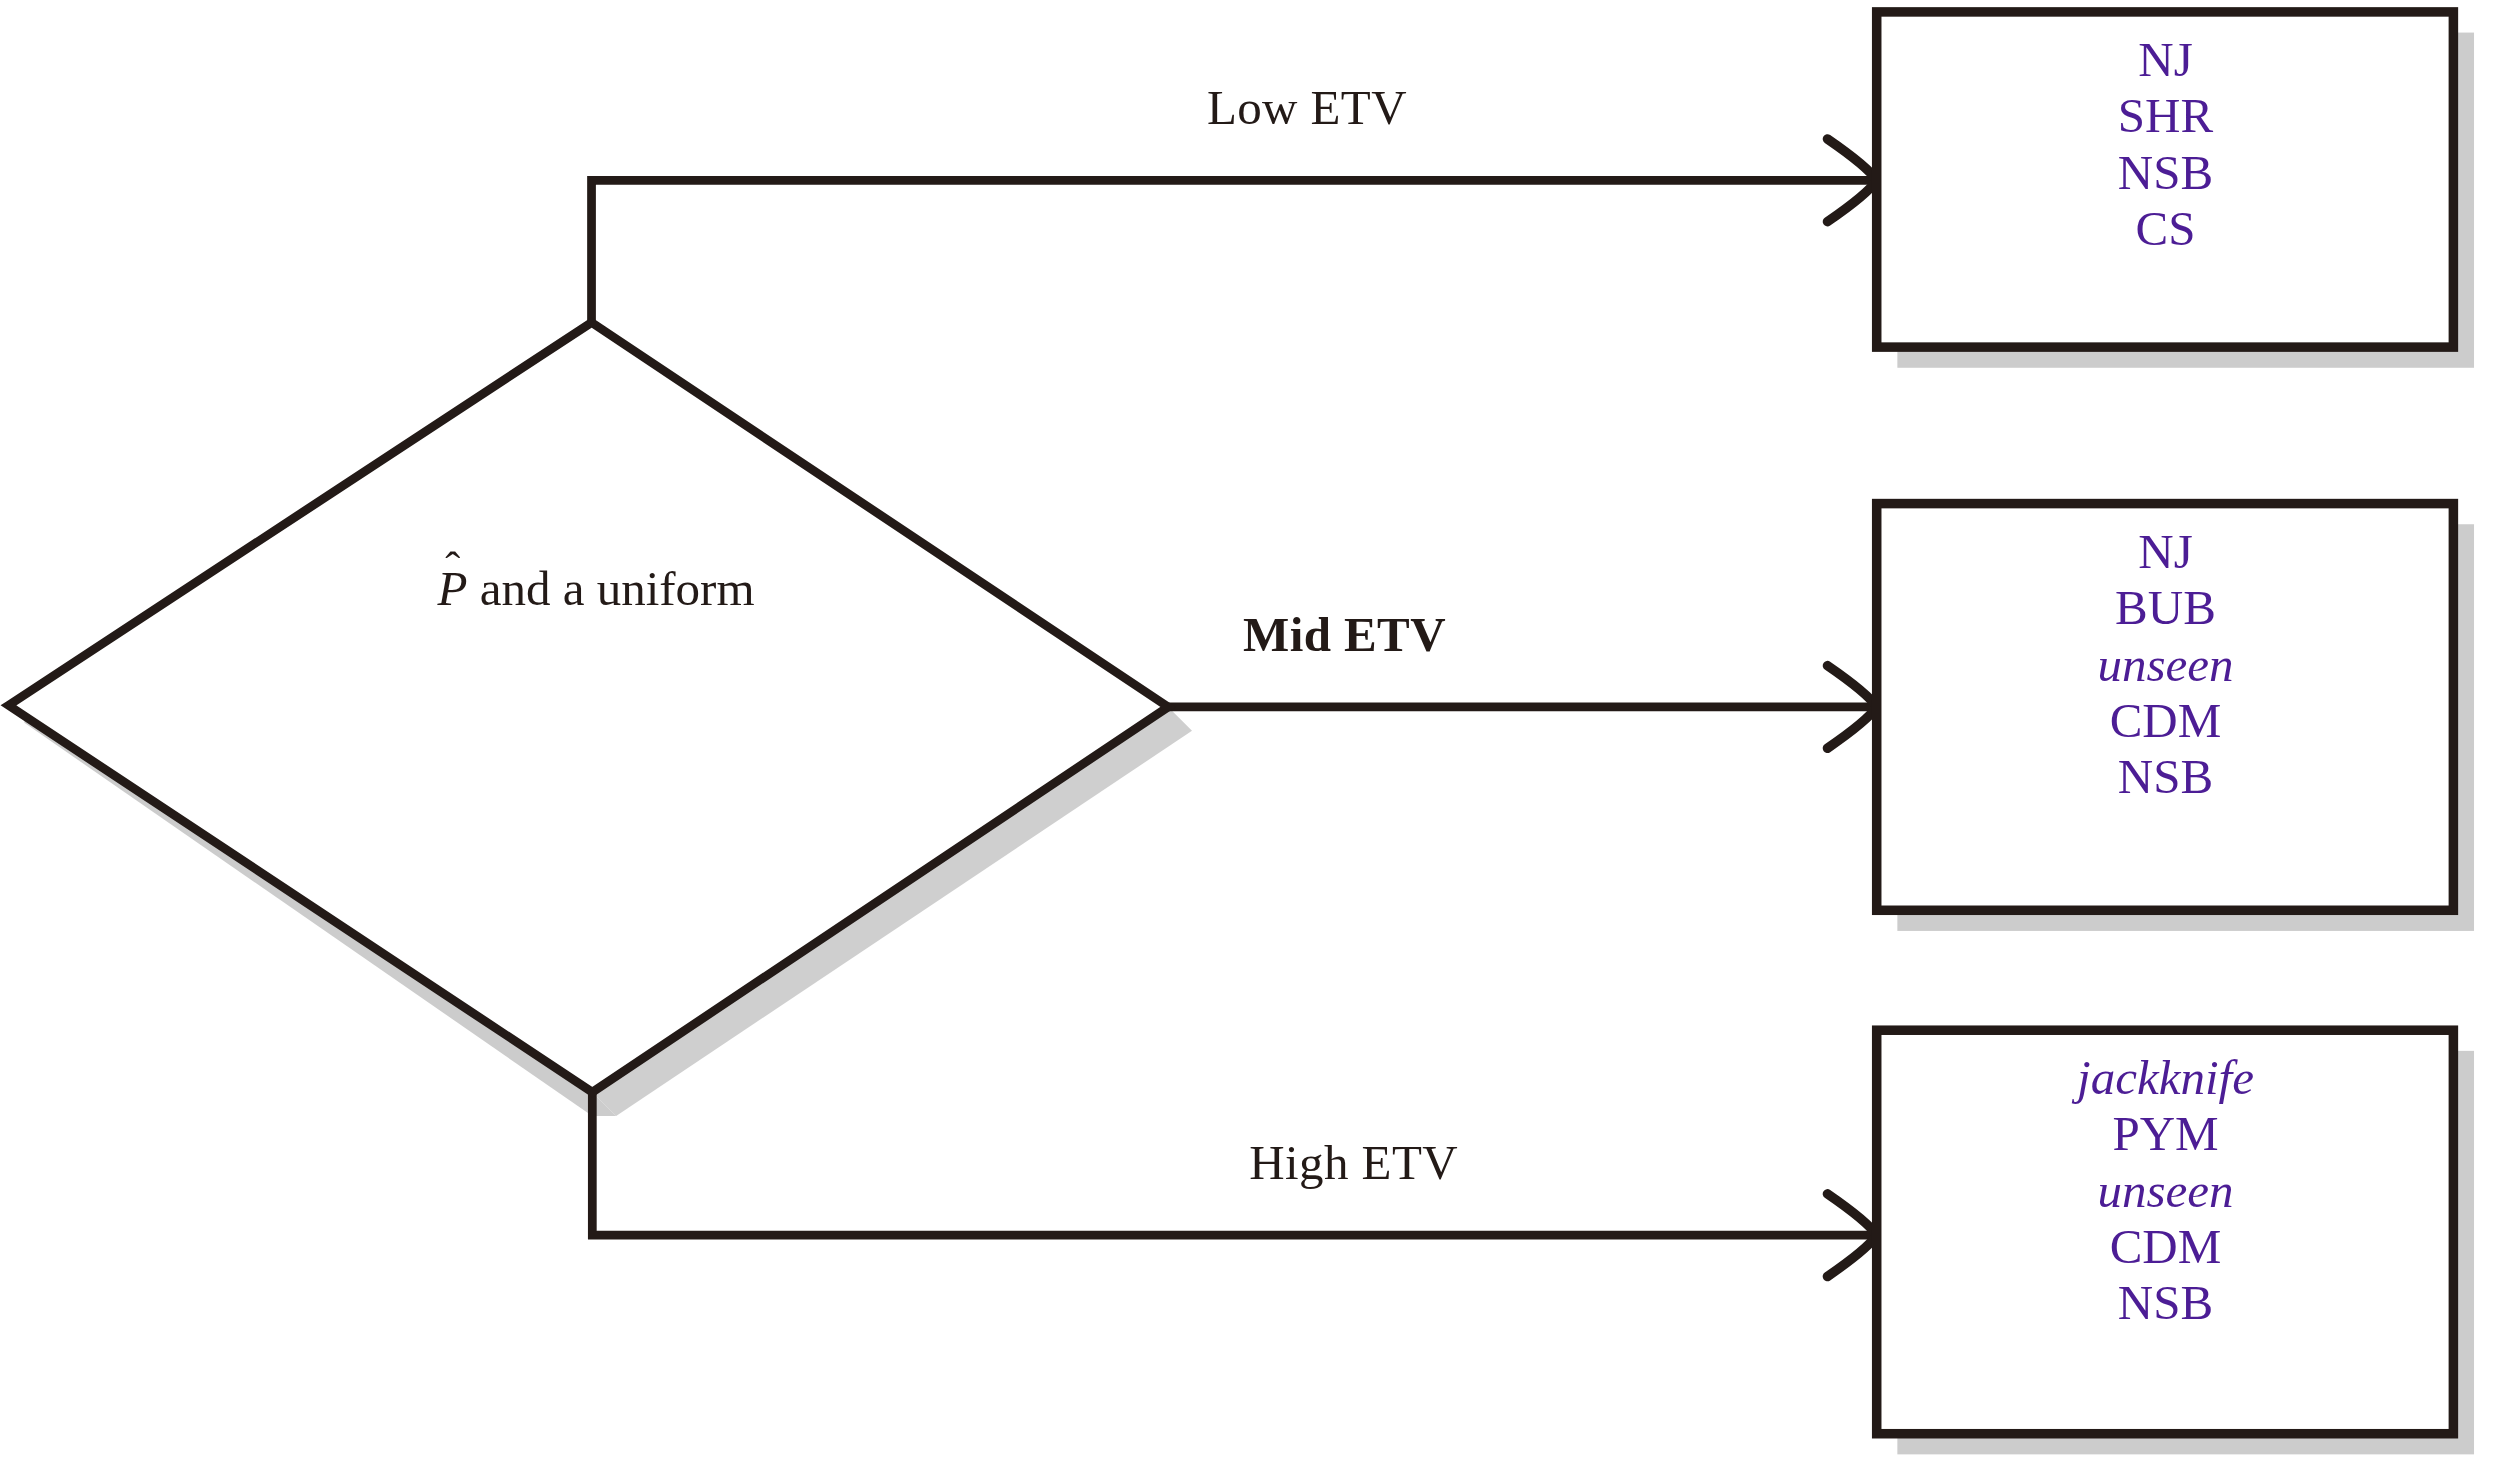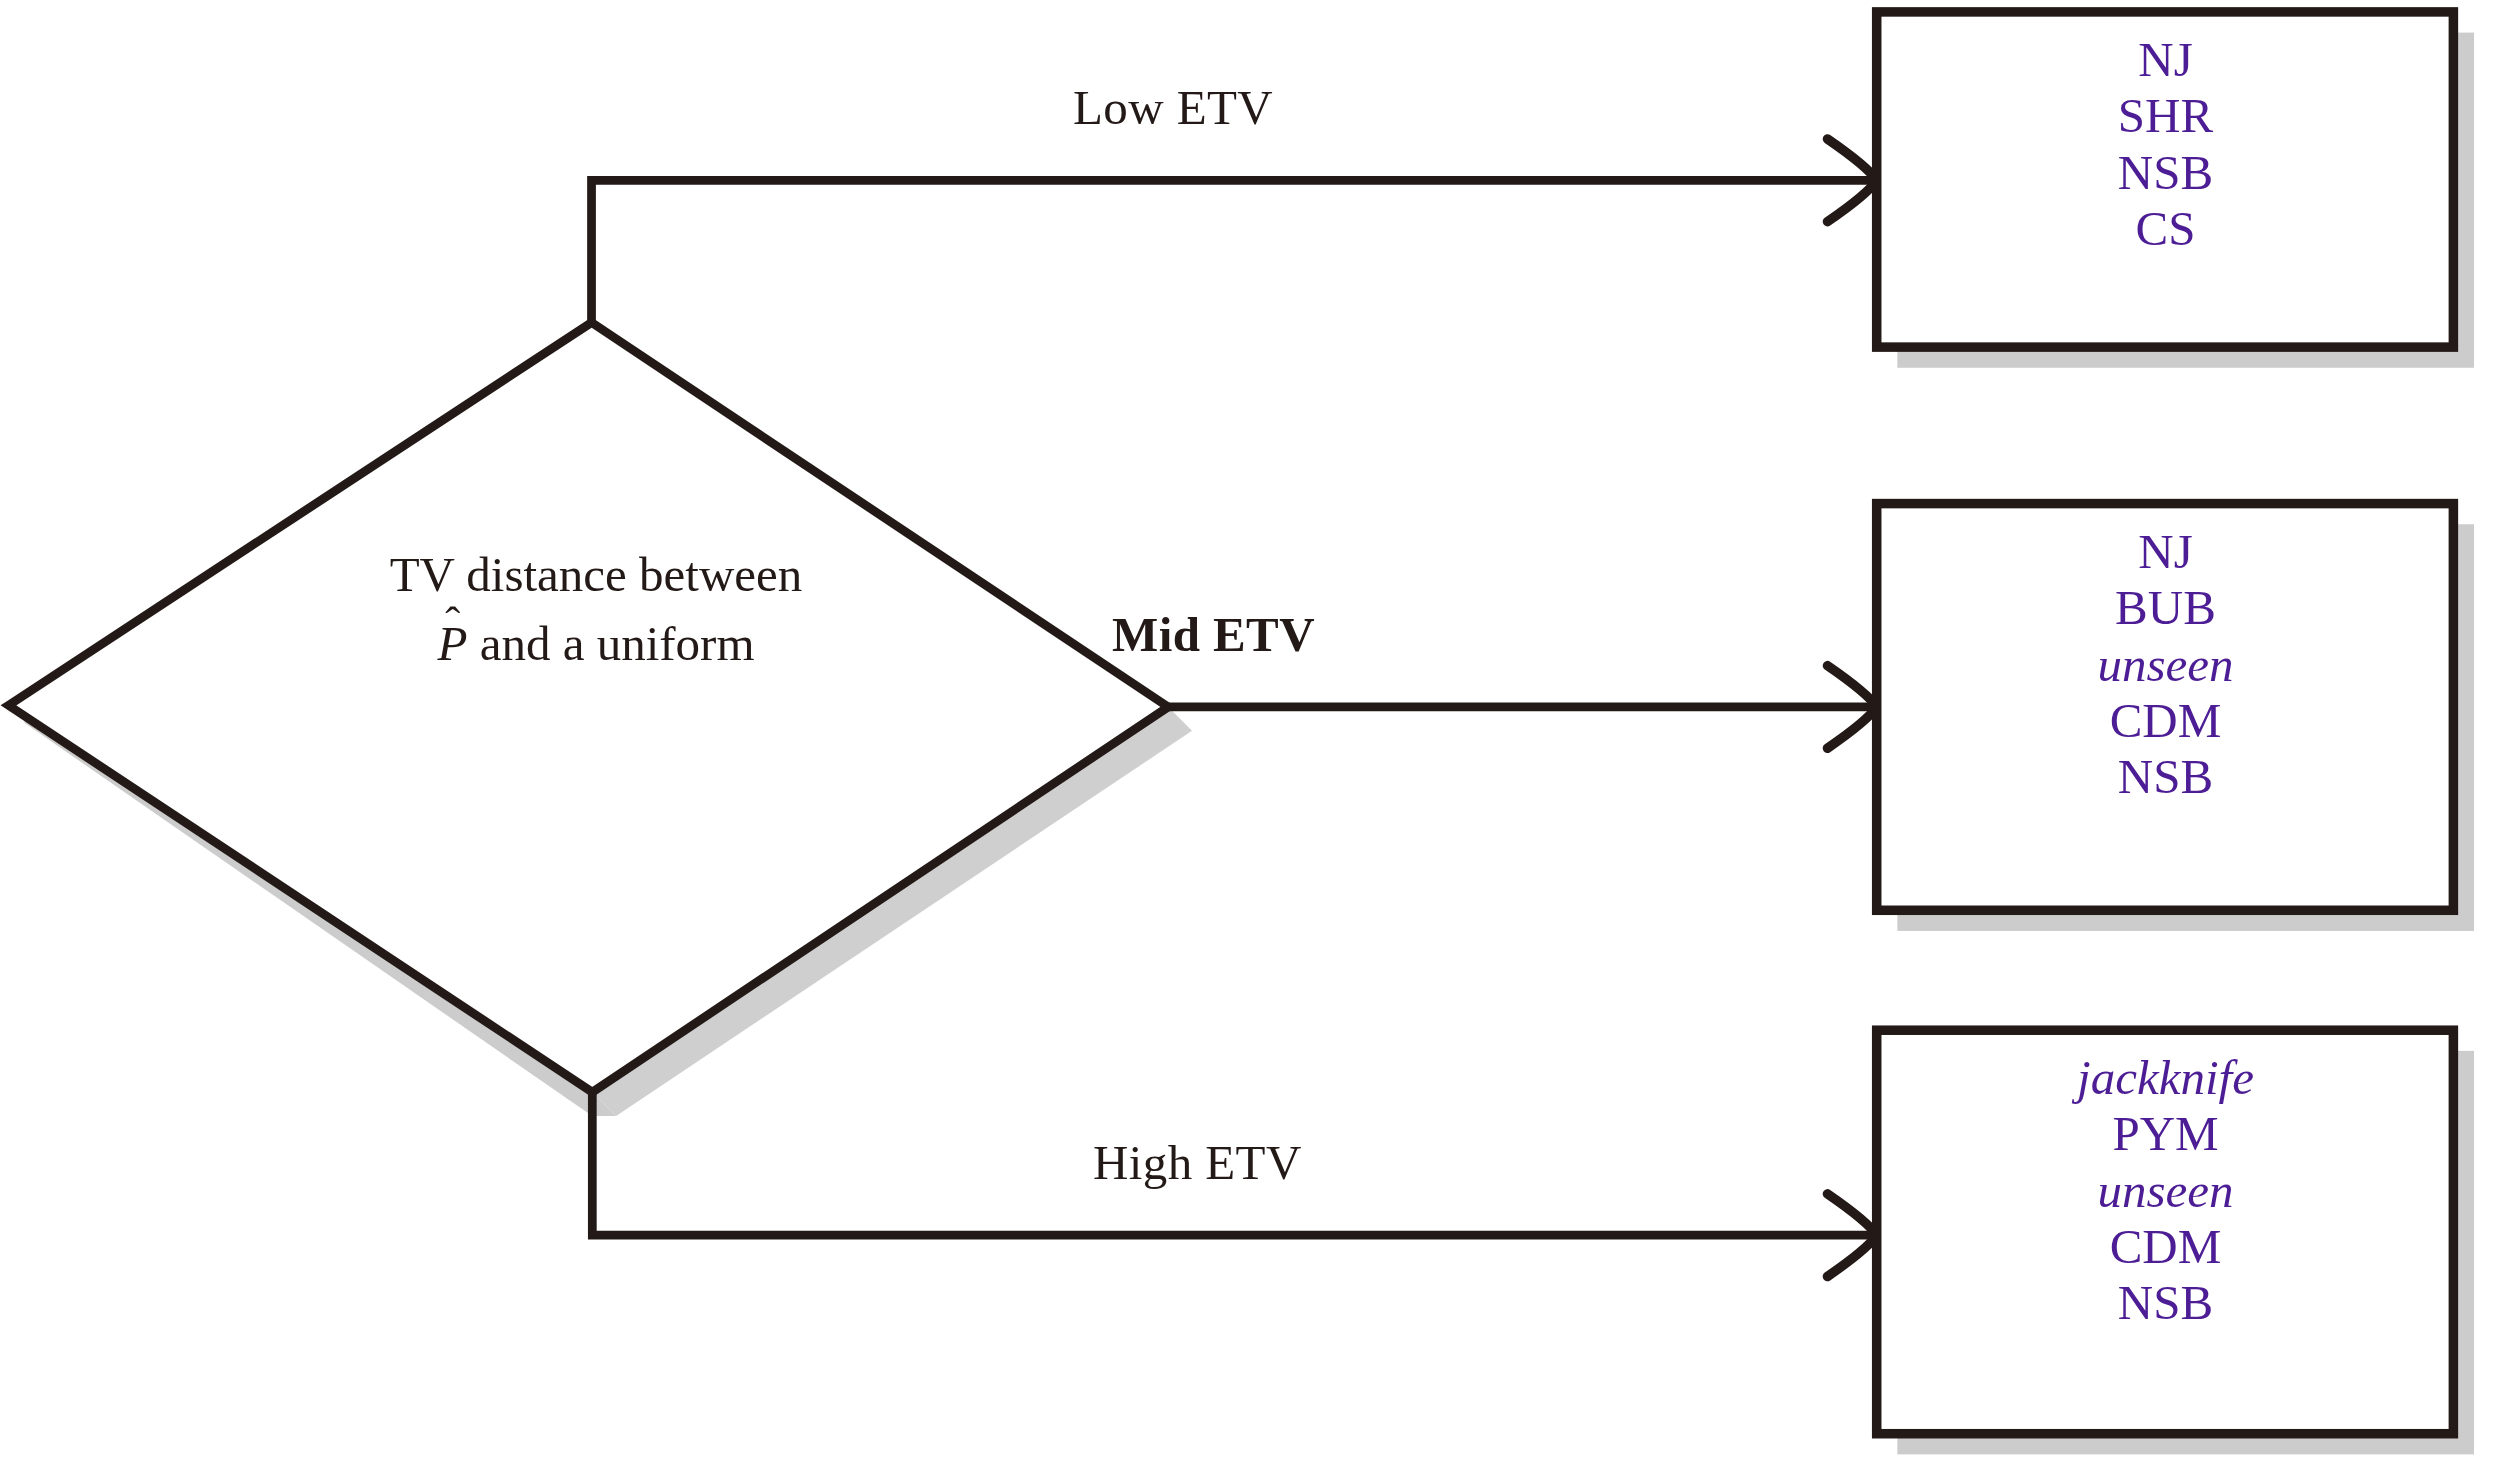--- a/index.html
+++ b/index.html
@@ -22,21 +22,21 @@
     height: 1479px;
   }
   .layer-svg {
     position: absolute;
     left: 0; top: 0;
     width: 2500px;
     height: 1479px;
   }
   .txt {
     position: absolute;
-    text-align: left;
+    text-align: right;
     color: #231a17;
     white-space: nowrap;
     line-height: 1.0;
   }
   .edge-label {
     font-size: 49px;
     letter-spacing: 0.4px;
   }
   .decision-text {
     position: absolute;
@@ -109,21 +109,20 @@
     </g>
 
     <polygon points="10,888 744,406 1470,890 745,1375" fill="#ffffff" stroke="#231a17" stroke-width="11" stroke-linejoin="miter"></polygon>
 
     <rect x="2362" y="15" width="726" height="422" fill="#ffffff" stroke="#231a17" stroke-width="12"></rect>
     <rect x="2362" y="634" width="726" height="512" fill="#ffffff" stroke="#231a17" stroke-width="12"></rect>
     <rect x="2362" y="1297" width="726" height="508" fill="#ffffff" stroke="#231a17" stroke-width="12"></rect>
   </svg>
 
   <div class="decision-text" style="left:159px; top:548px; width:874px;">
-    <span class="line">TV distance between</span>
     <span class="line" style="margin-top:14.3px;">
       <span class="hat-wrap">
         <span class="hat">ˆ</span>
         <span>P</span>
       </span><span> and a uniform</span>
     </span>
   </div>
 
   <div class="txt edge-label" style="left:1073px; top:83px; width:334px;">Low ETV</div>
 

